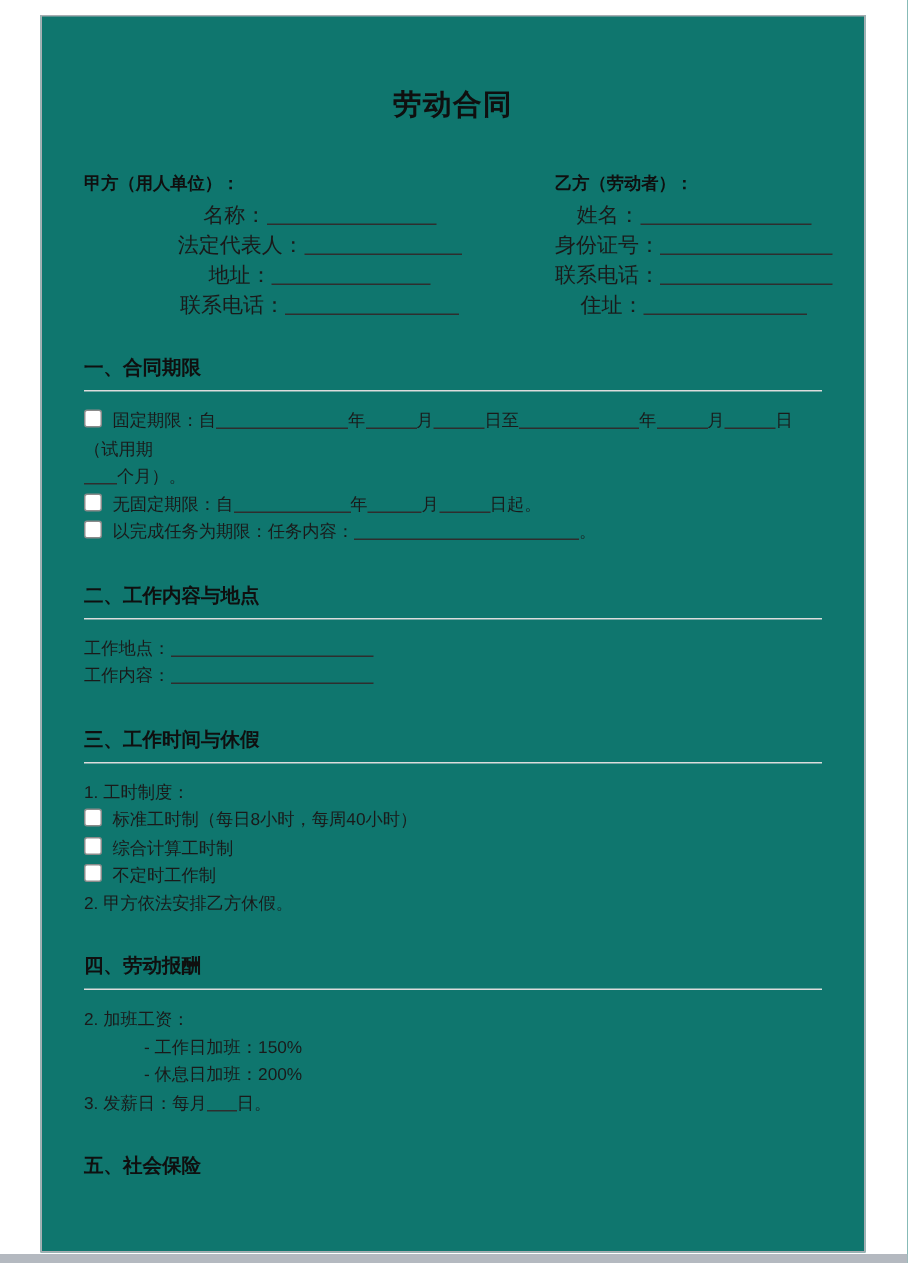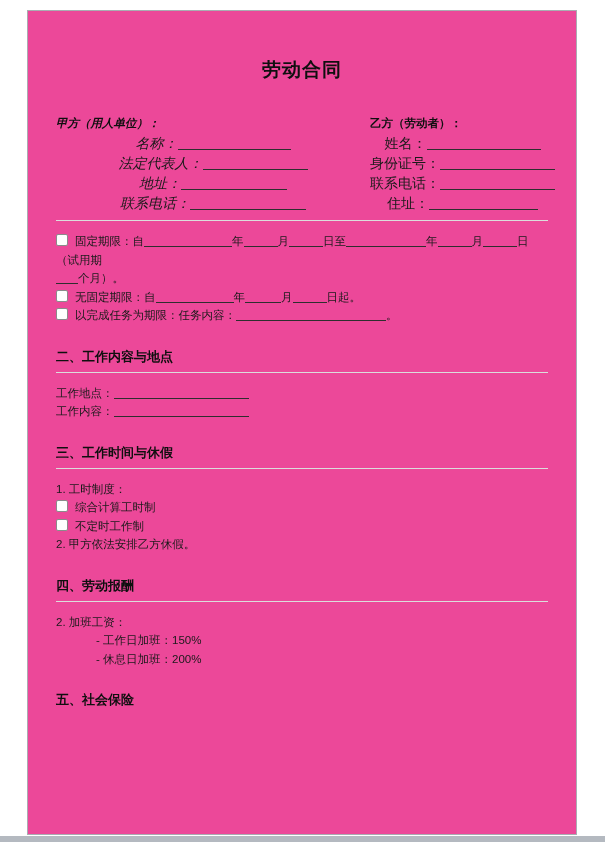--- a/index.html
+++ b/index.html
@@ -12,26 +12,26 @@
   }
   html,body{margin:0;padding:0;}
   body{
     width:605px;height:842px;position:relative;background:#ffffff;
     font-family:"Liberation Sans","DejaVu Sans",sans-serif;color:var(--text);
     overflow:hidden;
   }
   .bottom-strip{position:absolute;left:0;top:836px;width:605px;height:6px;background:var(--background-edge);}
   .page{
     position:absolute;left:27px;top:10px;width:550px;height:825px;
-    background:#ec4899;border:1px solid var(--page-border);box-sizing:border-box;overflow:hidden;
+    background:#0f766e;border:1px solid var(--page-border);box-sizing:border-box;overflow:hidden;
   }
   .content{padding:0 28px;}
   .title{margin-top:46px;text-align:center;font-size:19px;font-weight:bold;color:#0f0f0f;letter-spacing:1px;}
   .parties{display:flex;margin-top:30px;}
-  .party-a{width:314px;flex:none;font-style:italic;}
+  .party-a{width:314px;flex:none;}
   .party-b{flex:1;}
   .party-header{font-weight:bold;font-size:11.5px;line-height:20px;color:#0f0f0f;}
   .pline{font-size:14px;line-height:20px;white-space:nowrap;text-align:center;}
   section h2{margin:24px 0 0;font-size:13px;line-height:16px;font-weight:bold;color:#0f0f0f;}
   .rule{border:none;border-top:1px solid var(--divider);margin:7px 0 11px;height:0;}
   .line{font-size:11.5px;line-height:18.5px;}
   .line.indent{padding-left:4px;margin-left:36px;}
   .blank{display:inline-block;border-bottom:1px solid var(--underline);height:12px;vertical-align:-2px;}
   .checkbox{
     display:inline-block;width:10px;height:10px;background:#fff;
@@ -56,46 +56,49 @@
         <div class="party party-b">
           <div class="party-header">乙方（劳动者）：</div>
           <div class="pline"><span>姓名：</span><span class="blank" style="width: 114px;"></span></div>
           <div class="pline"><span>身份证号：</span><span class="blank" style="width: 115px;"></span></div>
           <div class="pline"><span>联系电话：</span><span class="blank" style="width: 115px;"></span></div>
           <div class="pline"><span>住址：</span><span class="blank" style="width: 109px;"></span></div>
         </div>
       </div>
     <div>
         <section>
+          <h2>一、合同期限</h2>
           <div class="rule"></div>
           <div class="line"><span class="checkbox"></span><span class="b">固定期限</span><span>：自</span><span class="blank" style="width: 88px;"></span><span>年</span><span class="blank" style="width: 34px;"></span><span>月</span><span class="blank" style="width: 34px;"></span><span>日至</span><span class="blank" style="width: 80px;"></span><span>年</span><span class="blank" style="width: 34px;"></span><span>月</span><span class="blank" style="width: 34px;"></span><span>日（试用期</span></div>
           <div class="line"><span class="blank" style="width: 22px;"></span><span>个月）。</span></div>
           <div class="line"><span class="checkbox"></span><span class="b">无固定期限</span><span>：自</span><span class="blank" style="width: 78px;"></span><span>年</span><span class="blank" style="width: 36px;"></span><span>月</span><span class="blank" style="width: 34px;"></span><span>日起。</span></div>
           <div class="line"><span class="checkbox"></span><span class="b">以完成任务为期限</span><span>：任务内容：</span><span class="blank" style="width: 150px;"></span><span>。</span></div>
         </section>
         <section>
           <h2>二、工作内容与地点</h2>
           <div class="rule"></div>
           <div class="line"><span>工作地点：</span><span class="blank" style="width: 135px;"></span></div>
           <div class="line"><span>工作内容：</span><span class="blank" style="width: 135px;"></span></div>
         </section>
         <section>
           <h2>三、工作时间与休假</h2>
           <div class="rule"></div>
           <div class="line"><span>1. 工时制度：</span></div>
+          <div class="line"><span class="checkbox"></span><span>标准工时制（每日8小时，每周40小时）</span></div>
           <div class="line"><span class="checkbox"></span><span>综合计算工时制</span></div>
           <div class="line"><span class="checkbox"></span><span>不定时工作制</span></div>
           <div class="line"><span>2. 甲方依法安排乙方休假。</span></div>
         </section>
         <section>
           <h2>四、劳动报酬</h2>
           <div class="rule"></div>
           <div class="line"><span>2. 加班工资：</span></div>
           <div class="line indent"><span>- 工作日加班：150%</span></div>
           <div class="line indent"><span>- 休息日加班：200%</span></div>
+          <div class="line"><span>3. 发薪日：每月</span><span class="blank" style="width: 20px;"></span><span>日。</span></div>
         </section>
         <section>
           <h2>五、社会保险</h2>
         </section>
       </div>
   </div>
 </div>
 <div class="bottom-strip"></div>
 
 </body></html>

